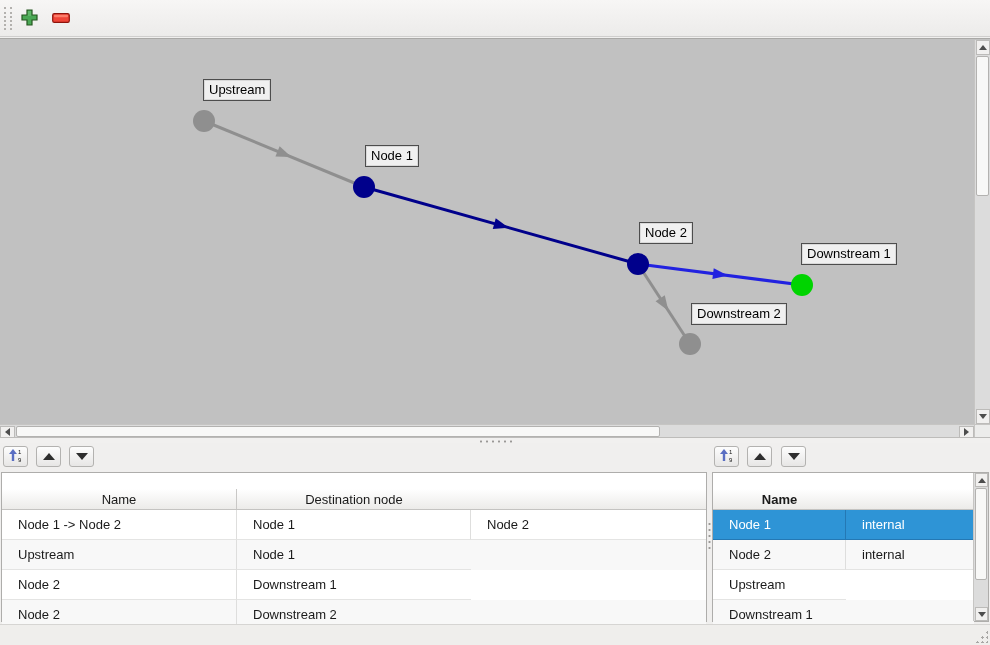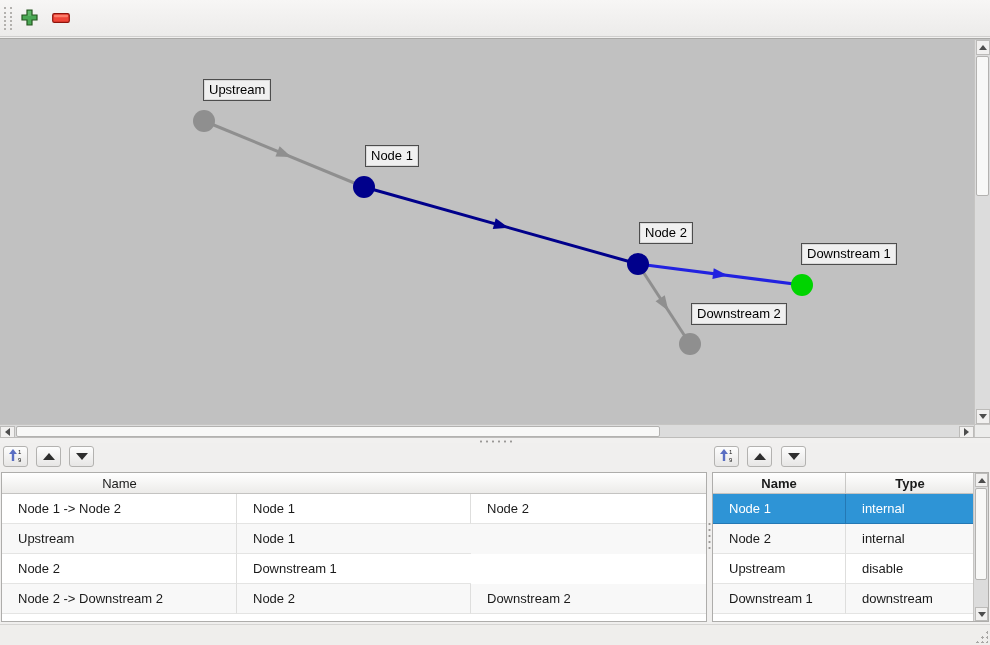--- a/index.html
+++ b/index.html
@@ -54,21 +54,21 @@
 
   
   .mini-btn { position:absolute; top:446px; width:25px; height:21px; border:1px solid #b3b2b0; border-radius:3px;
     background:linear-gradient(#fdfdfd,#e7e6e5); display:flex; align-items:center; justify-content:center; cursor:pointer; padding:0; }
   .mini-btn .arr-up { width:0;height:0;border-left:6px solid transparent;border-right:6px solid transparent;border-bottom:7px solid #2e2e2e; }
   .mini-btn .arr-down { width:0;height:0;border-left:6px solid transparent;border-right:6px solid transparent;border-top:7px solid #2e2e2e; }
 
   .table-frame { position:absolute; top:472px; height:150px; background:#fff; border:1px solid #aeadab; }
   .tf-left { left:1px; width:706px; }
   .tf-right { left:712px; width:277px; }
-  .thead { display:grid; height:21px; background:linear-gradient(#ffffff,#ecebe9); border-bottom:1px solid #c4c3c1; }
+  .thead { display:grid; height:21px; background:linear-gradient(#ffffff,#ecebe9); border-bottom:1px solid #c4c3c1;margin-top:16px; }
   .th { display:flex; align-items:center; justify-content:center; font-size:13px; border-right:1px solid #c9c8c6; overflow:hidden; }
   .th:last-child { border-right:none; }
   .tf-right .th { font-weight:bold; }
   .tf-left .thead { grid-template-columns:235px 234px 1fr; }
   .tf-right .thead { grid-template-columns:133px 1fr; width:261px; }
   .trow { display:grid; height:30px; background:#fff; }
   .trow:nth-child(even) { background:#f8f8f8; }
   .tf-left .trow { grid-template-columns:235px 234px 1fr; }
   .tf-right .trow { grid-template-columns:133px 1fr; width:261px; }
   .td { display:flex; align-items:center; padding-left:16px; border-right:1px solid #dededd; border-bottom:1px solid #e4e4e3; overflow:hidden; white-space:nowrap; }
@@ -176,37 +176,37 @@
   <button class="mini-btn" style="left:36px;">
       <span class="arr-up"></span>
     </button>
   <button class="mini-btn" style="left:69px;">
       <span class="arr-down"></span>
     </button>
 
   <div class="table-frame tf-left">
     <div class="thead">
       <div class="th">Name</div>
+      <div class="th">Destination node</div>
     </div>
     <div id="edges-tbody">
         <div class="trow">
           <div class="td">Node 1 -&gt; Node 2</div>
           <div class="td">Node 1</div>
           <div class="td">Node 2</div>
         </div>
         <div class="trow">
           <div class="td">Upstream</div>
           <div class="td">Node 1</div>
         </div>
         <div class="trow">
           <div class="td">Node 2</div>
           <div class="td">Downstream 1</div>
         </div>
         <div class="trow">
-          <div class="td">Node 2 -&gt; Downstream 2</div>
           <div class="td">Node 2</div>
           <div class="td">Downstream 2</div>
         </div>
       </div>
   </div>
 
   <div class="vsplit">
     <div class="dots"></div>
   </div>
 
@@ -223,38 +223,35 @@
   <button class="mini-btn" style="left:747px;">
       <span class="arr-up"></span>
     </button>
   <button class="mini-btn" style="left:781px;">
       <span class="arr-down"></span>
     </button>
 
   <div class="table-frame tf-right">
     <div class="thead">
       <div class="th">Name</div>
-      <div class="th">Type</div>
     </div>
     <div id="nodes-tbody">
         <div class="trow selected">
           <div class="td">Node 1</div>
           <div class="td">internal</div>
         </div>
         <div class="trow">
           <div class="td">Node 2</div>
           <div class="td">internal</div>
         </div>
         <div class="trow">
           <div class="td">Upstream</div>
-          <div class="td">disable</div>
         </div>
         <div class="trow">
           <div class="td">Downstream 1</div>
-          <div class="td">downstream</div>
         </div>
       </div>
     <div class="table-vscroll">
       <div class="sb-btn top">
           <span class="tri up"></span>
         </div>
       <div class="sb-thumb"></div>
       <div class="sb-btn bottom">
           <span class="tri down"></span>
         </div>

